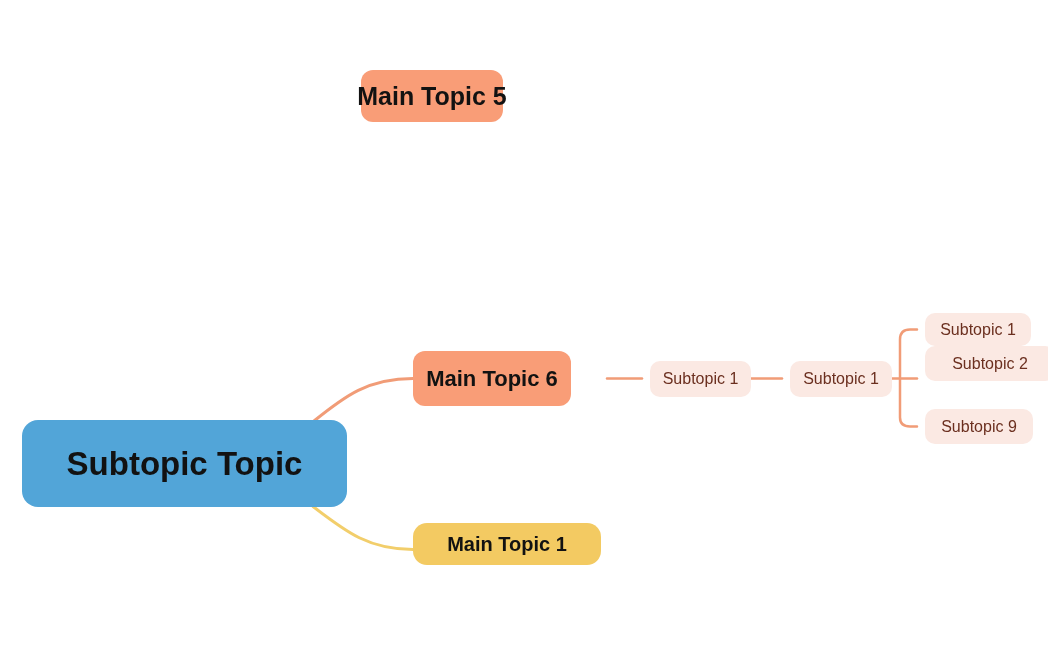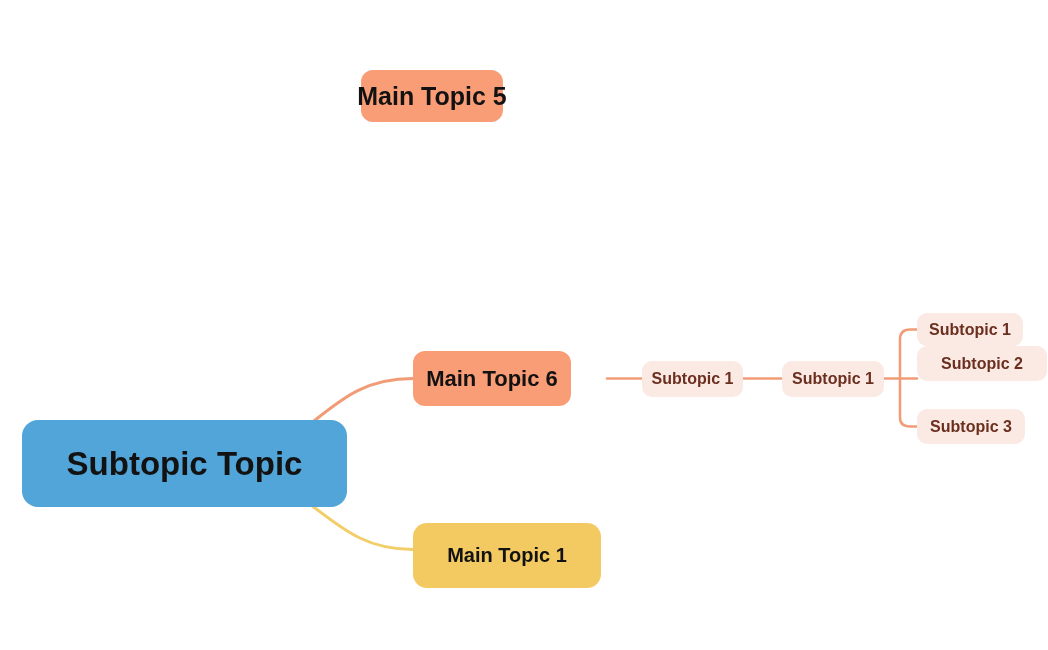--- a/index.html
+++ b/index.html
@@ -53,32 +53,33 @@
     font-weight:600;
   }
   #main-topic-6{
     left:413px; top:351px; width:158px; height:55px;
     background:var(--main-topic-fill,#F99D77);
     border-radius:12px;
     font-size:22px;
     font-weight:600;
   }
   #main-topic-1{
-    left:413px; top:523px; width:188px; height:65px;
+    left:413px; top:523px; width:188px; height:42px;
     background:var(--main-topic-1-fill,#F3CA62);
     border-radius:14px;
     font-size:20px;
     font-weight:600;
   }
   .subtopic{
     background:var(--subtopic-fill,#FBE9E3);
     color:var(--subtopic-text,#6B2F1F);
     border-radius:10px;
     font-size:16px;
-    font-weight:700;
+    font-weight:400;
+    margin-left:8px;
   }
   #subtopic-level2-1{ left:642px; top:361px; width:101px; height:36px; }
   #subtopic-level3-1{ left:782px; top:361px; width:102px; height:36px; }
   #subtopic-level4-1{ left:917px; top:313px; width:106px; height:33px; }
   #subtopic-level4-2{ left:917px; top:346px; width:130px; height:35px; }
   #subtopic-level4-3{ left:917px; top:409px; width:108px; height:35px; }
 </style>
 </head>
 <body>
 
@@ -103,15 +104,15 @@
   <div class="node" id="main-topic-1">Main Topic 1</div>
 
   <div class="node subtopic" id="subtopic-level2-1">Subtopic 1</div>
 
   <div class="node subtopic" id="subtopic-level3-1">Subtopic 1</div>
 
   <div class="node subtopic" id="subtopic-level4-1">Subtopic 1</div>
 
   <div class="node subtopic" id="subtopic-level4-2">Subtopic 2</div>
 
-  <div class="node subtopic" id="subtopic-level4-3">Subtopic 3</div>
+  <div class="node subtopic" id="subtopic-level4-3">Subtopic 9</div>
 
 </div>
 
 </body></html>

